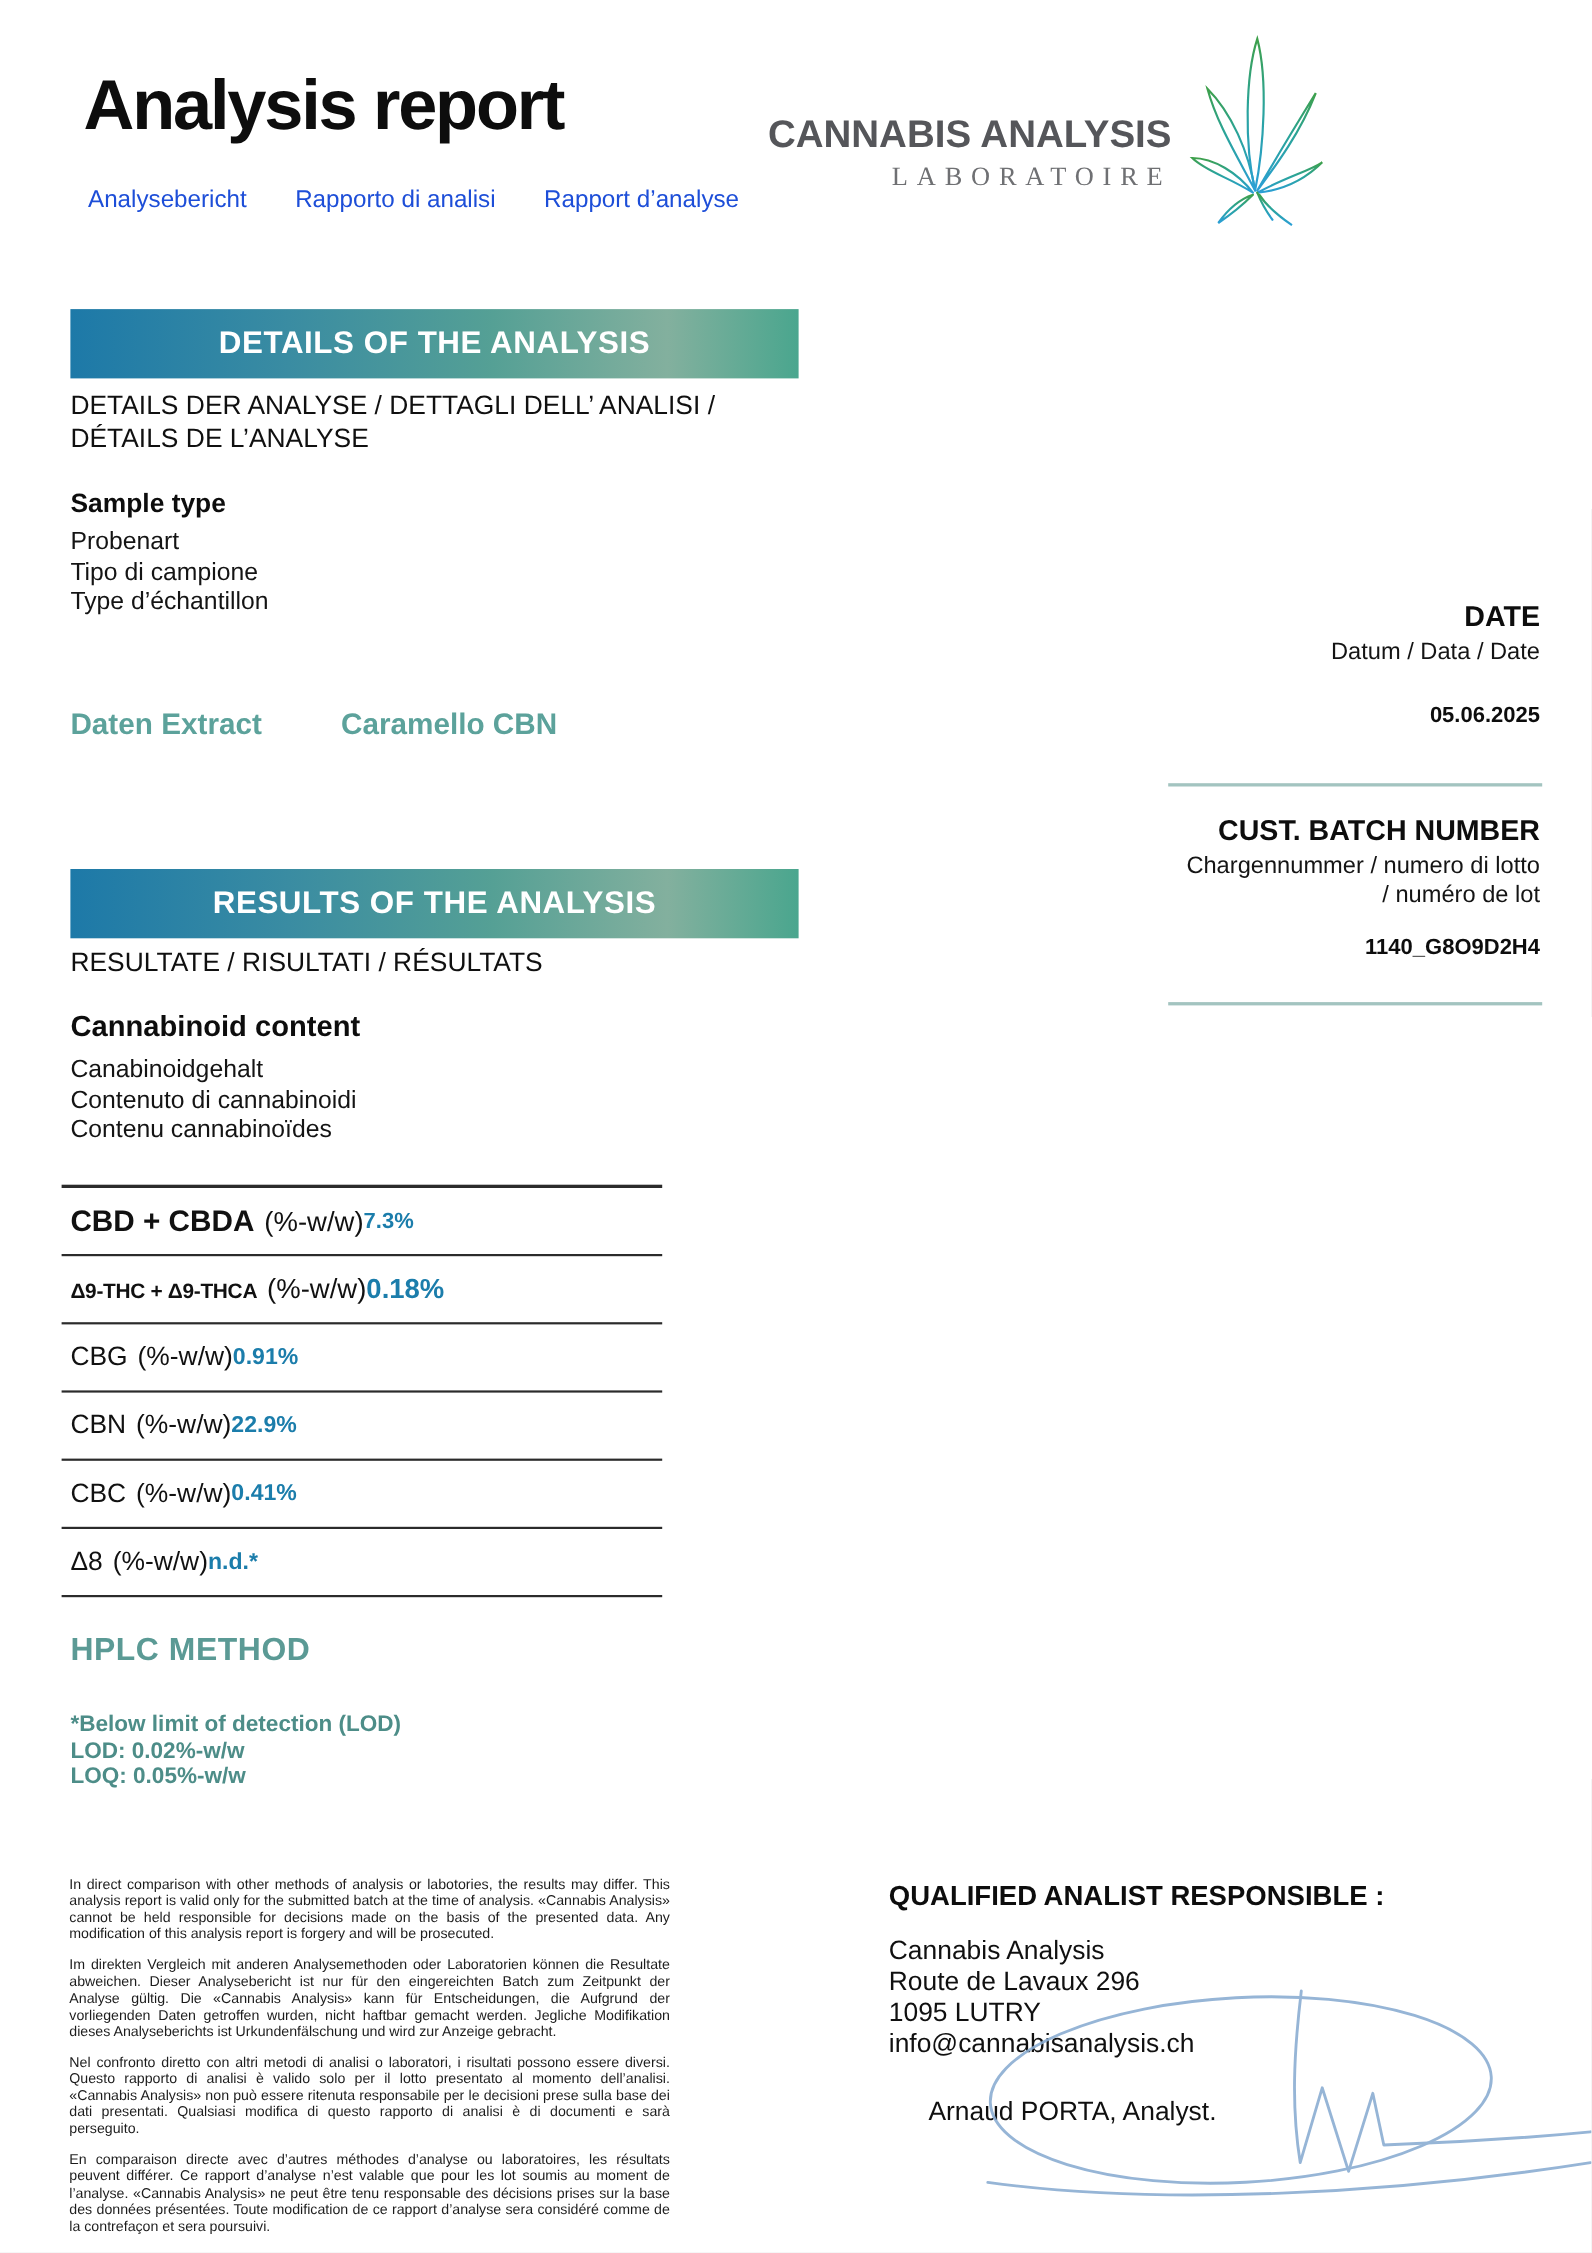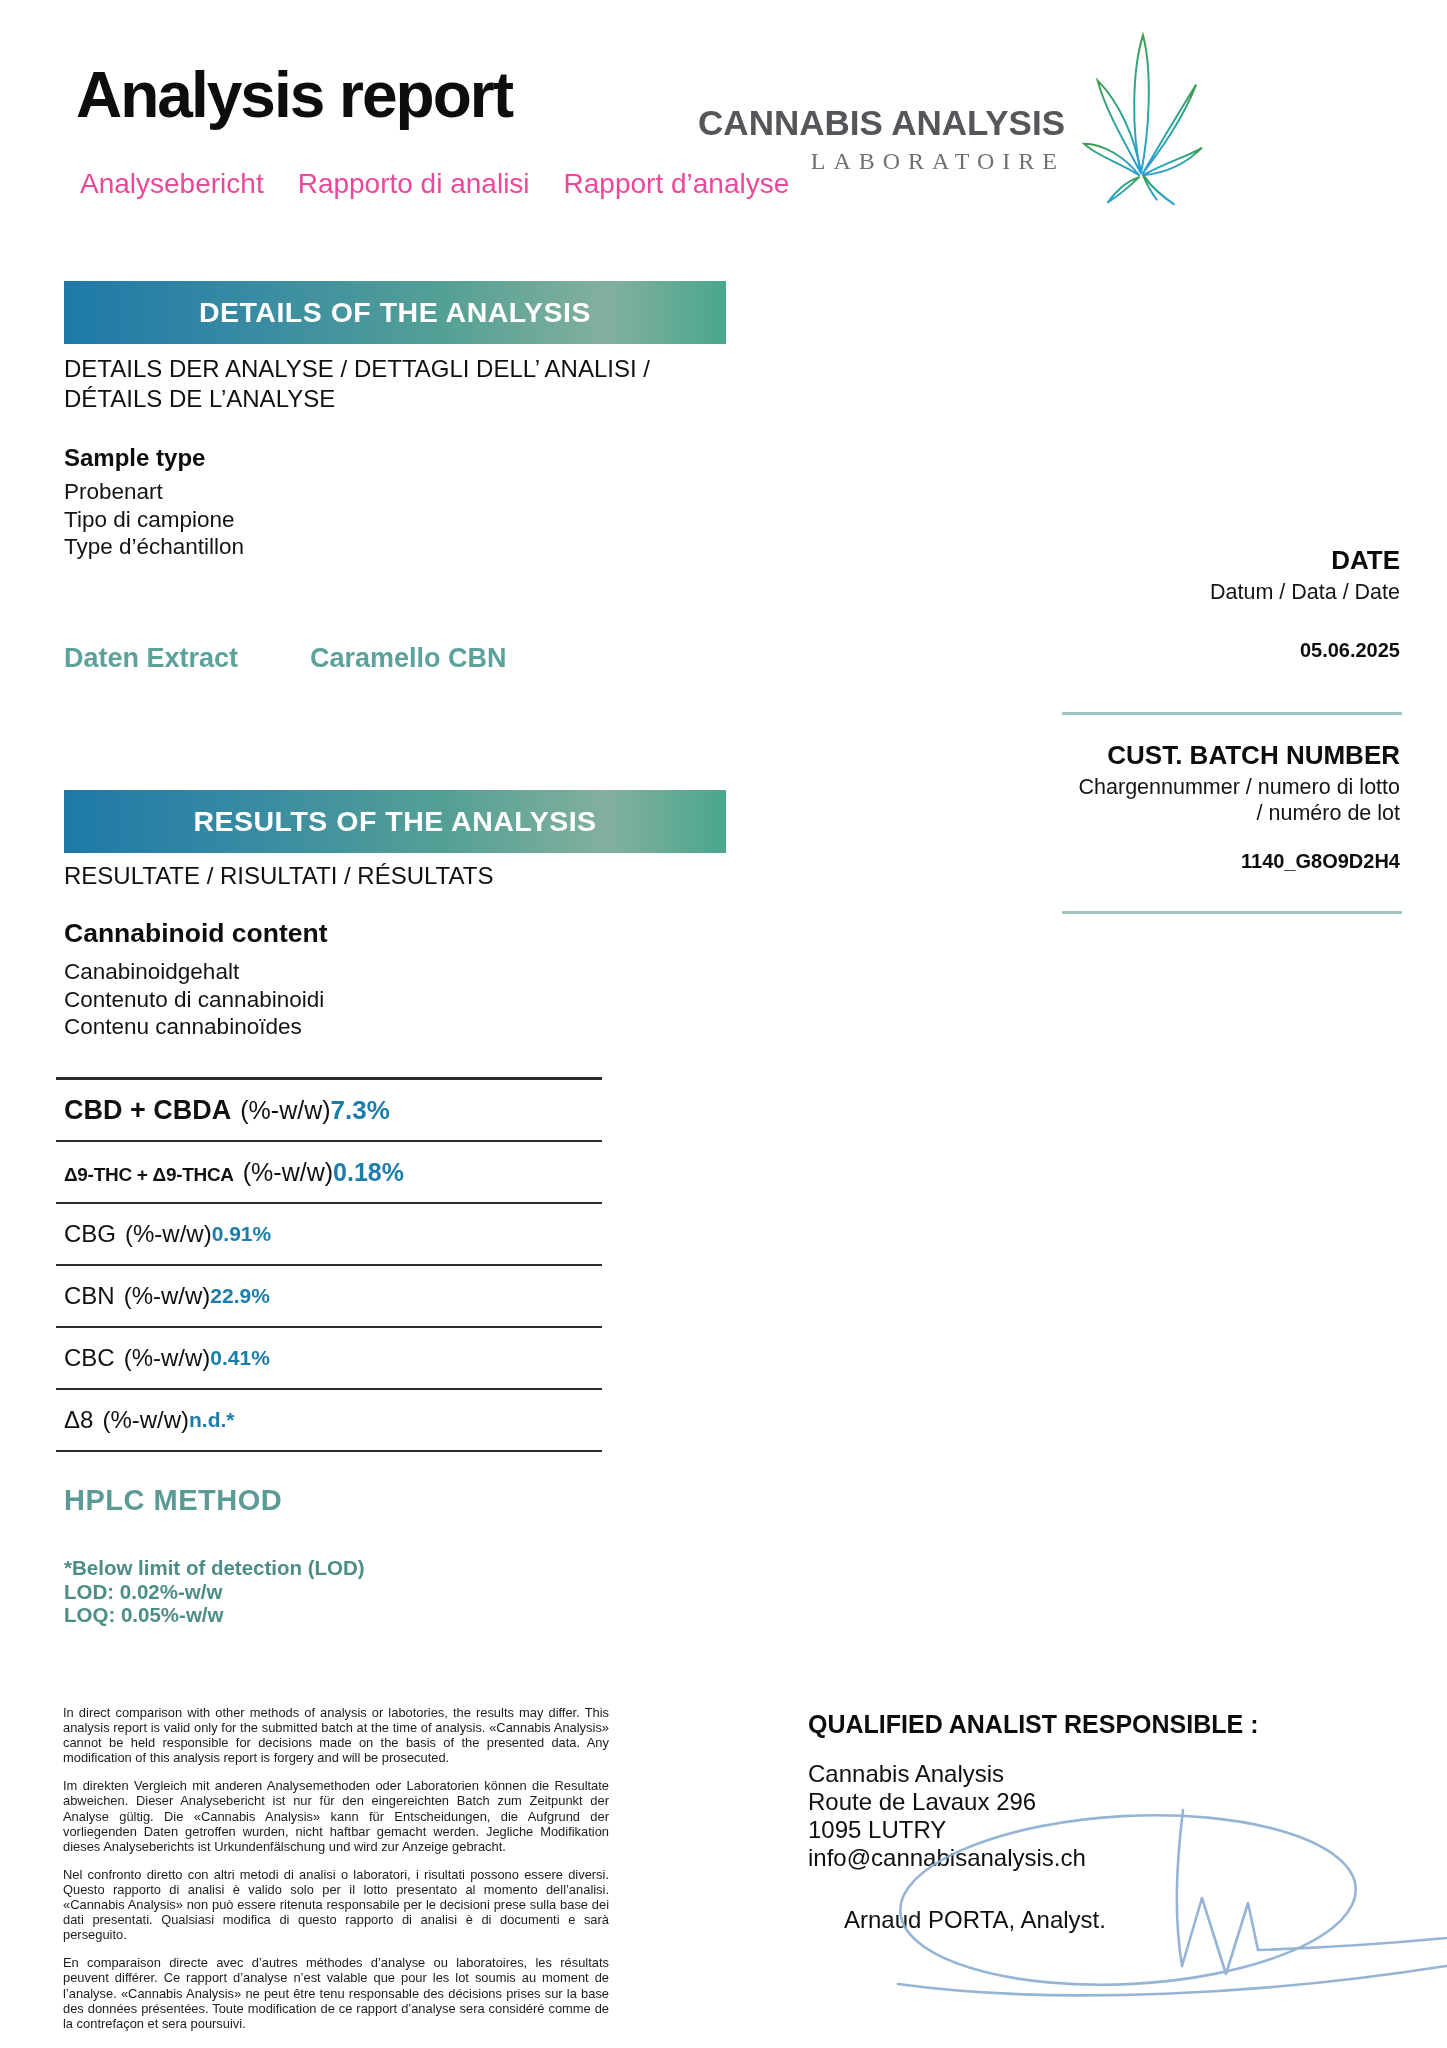--- a/index.html
+++ b/index.html
@@ -5,21 +5,21 @@
   html,body{margin:0;padding:0;background:#e8e8e8;}
   .page{
     position:relative;width:1447px;height:2048px;background:#ffffff;
     font-family:"Liberation Sans", sans-serif;color:#1a1a1a;overflow:hidden;
     margin:0 auto;
   }
   .abs{position:absolute;}
 
   
   .title{left:76px;top:58px;font-size:64px;font-weight:bold;letter-spacing:-2px;color:#0d0d0d;}
-  .subtitles{left:80px;top:168px;display:flex;gap:34px;font-size:28px;color:#ec4899;}
+  .subtitles{left:80px;top:168px;display:flex;gap:44px;font-size:22px;color:#1d4ed8;}
   .logo-text{right:382px;top:104px;text-align:right;}
   .logo-name{font-size:35px;font-weight:bold;color:#55565a;letter-spacing:0px;line-height:38px;}
   .logo-subname{font-family:"Liberation Serif", serif;font-size:24px;color:#6f7073;letter-spacing:8px;margin-top:6px;}
   .leaf{left:1078px;top:28px;}
 
   
   .bar{
     left:64px;width:662px;height:63px;
     background:linear-gradient(90deg,#1d79a8 0%,#3a8ca2 30%,#55a095 58%,#83b09e 82%,#4aa68e 100%);
     display:flex;align-items:center;justify-content:center;
@@ -59,21 +59,21 @@
   .rtable{left:56px;top:1077px;width:546px;border-top:3px solid #2b2b2b;}
   .t-row{
     height:60px;display:flex;align-items:center;justify-content:flex-start;
     border-bottom:2.5px solid #2b2b2b;padding:0 20px 0 8px;
   }
   .t-name{font-size:24px;color:#111;}
   .t-unit{font-size:24px;font-weight:normal;color:#111;margin-left:9px;}
   .t-val{font-size:21px;font-weight:bold;color:#1b7dab;}
   .t-row.em .t-name{font-weight:bold;font-size:27px;}
   .t-row.em .t-unit{font-size:25px;}
-  .t-row.em .t-val{font-size:26px;}
+  .t-row.em .t-val{font-size:20px;}
   .t-row.em2 .t-name{font-weight:bold;font-size:19px;letter-spacing:-0.3px;}
   .t-row.em2 .t-unit{font-size:25px;}
   .t-row.em2 .t-val{font-size:25px;}
 
   .method{left:64px;top:1484px;font-size:29px;font-weight:bold;color:#5b9a95;letter-spacing:0.5px;}
   .lod-block{left:64px;top:1556px;font-size:20.5px;font-weight:bold;color:#4d8d88;line-height:23.5px;}
 
   
   .disclaimers{left:63px;top:1705px;width:546px;font-size:12.9px;line-height:15.1px;color:#1c1c1c;}
   .disclaimers p{margin:0 0 13px 0;text-align:justify;}

